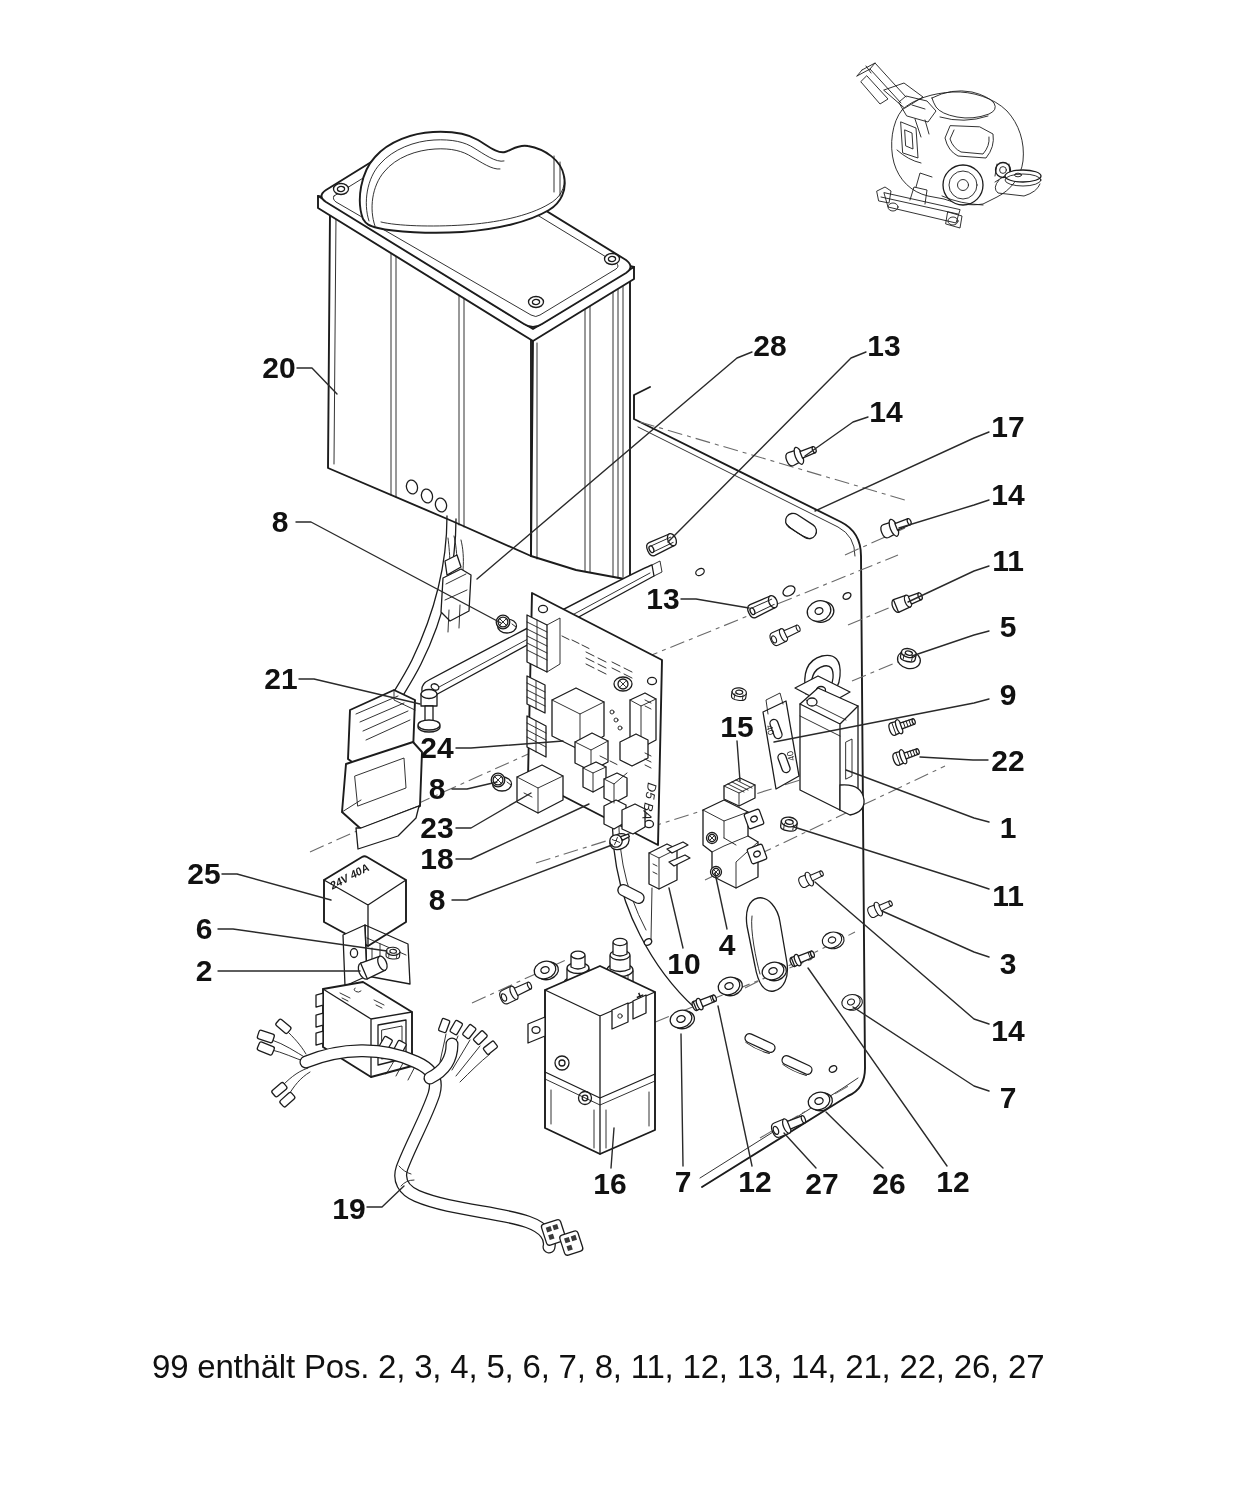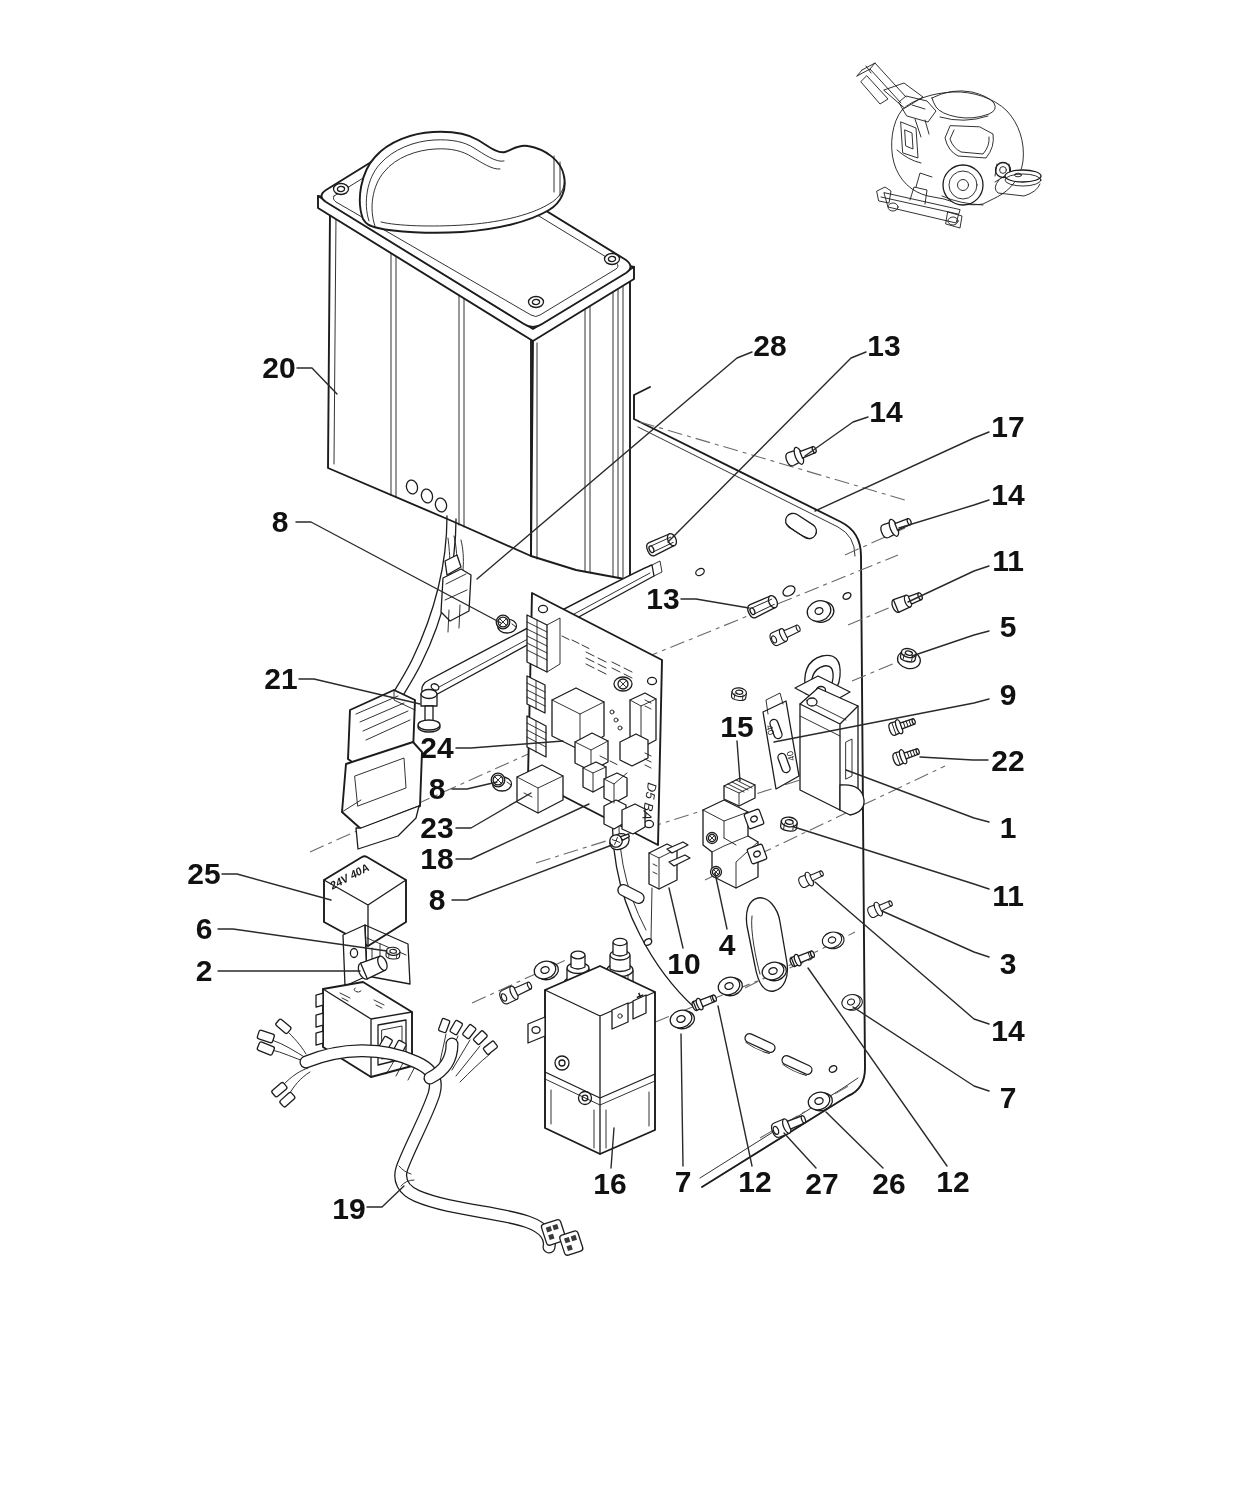--- a/index.html
+++ b/index.html
@@ -636,13 +636,14 @@
         <text x="663" y="608.5" text-anchor="middle" class="callout-label">13</text>
         <polyline points="737,741 740,781" class="leader"></polyline>
         <text x="737" y="736.5" text-anchor="middle" class="callout-label">15</text>
         <polyline points="727,929 715,873" class="leader"></polyline>
         <text x="727" y="954.5" text-anchor="middle" class="callout-label">4</text>
         <polyline points="683,948 669,888" class="leader"></polyline>
         <text x="684" y="973.5" text-anchor="middle" class="callout-label">10</text>
       </g>
 </svg>
 
+<div class="caption">99 enthält Pos. 2, 3, 4, 5, 6, 7, 8, 11, 12, 13, 14, 21, 22, 26, 27</div>
 </div>
 
 </body></html>

